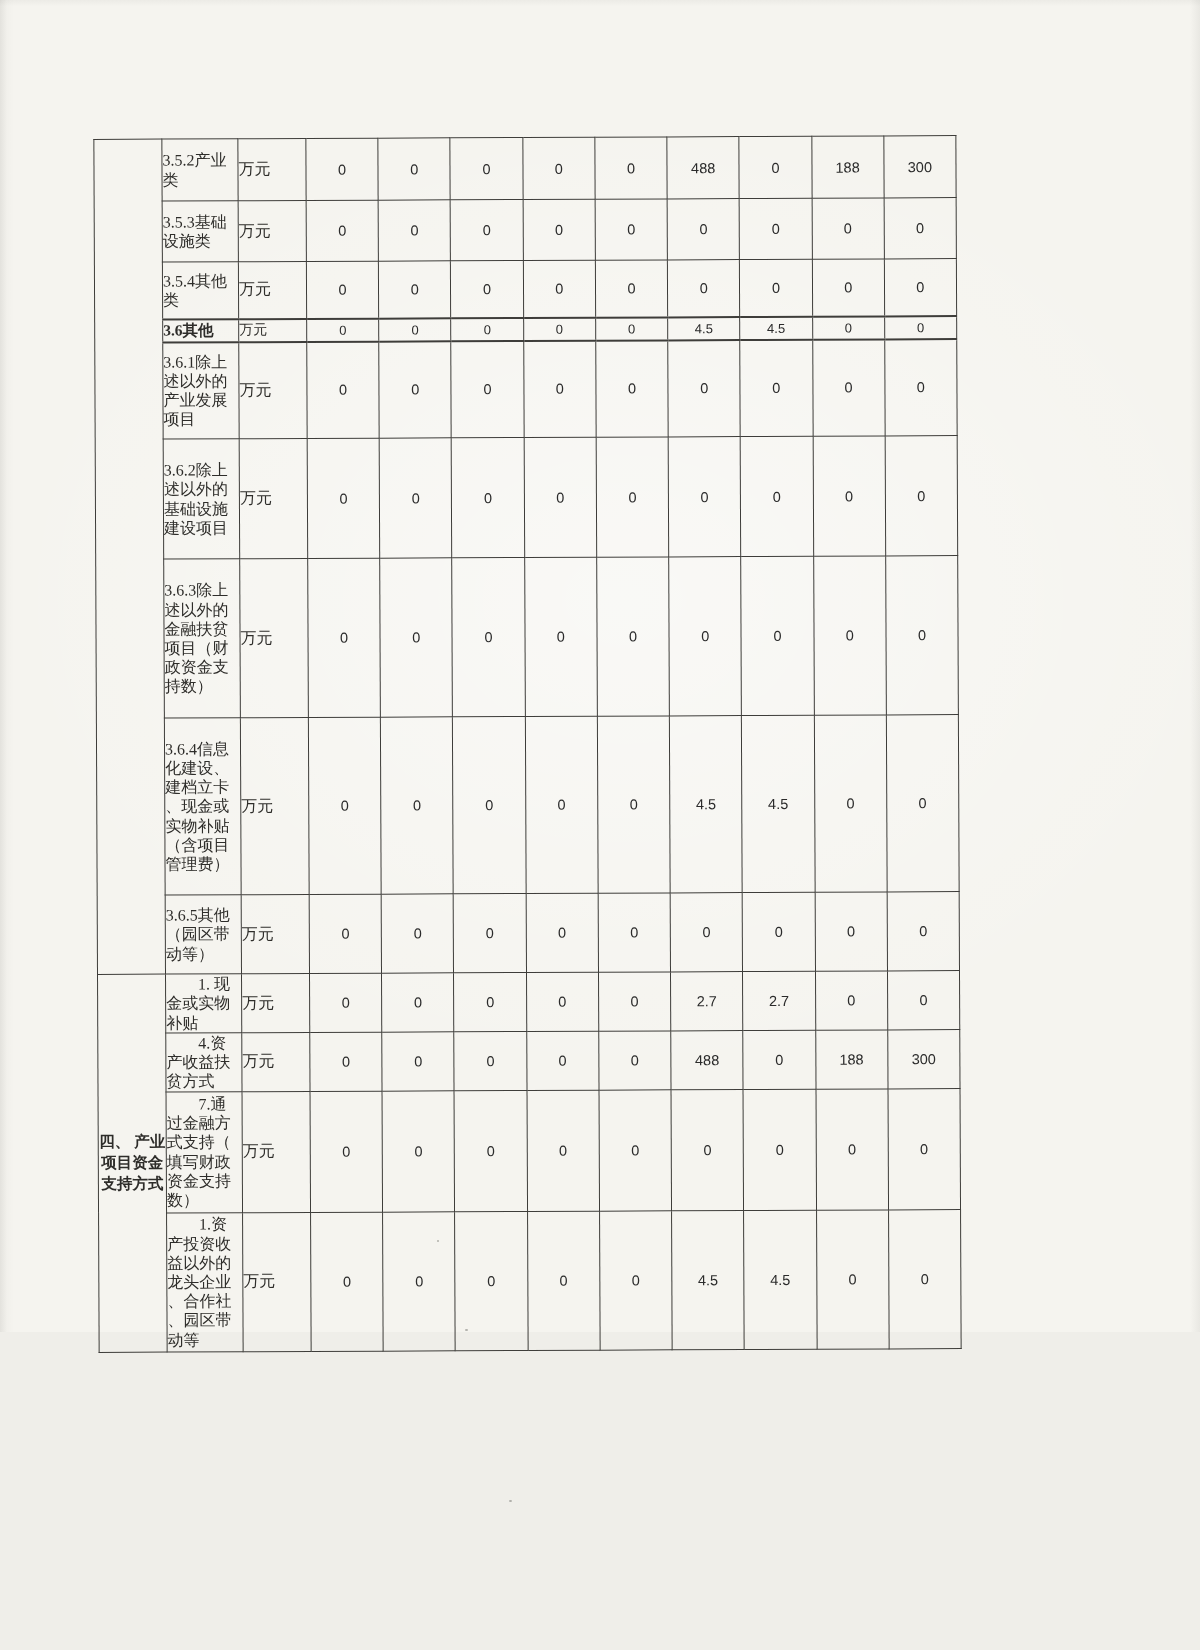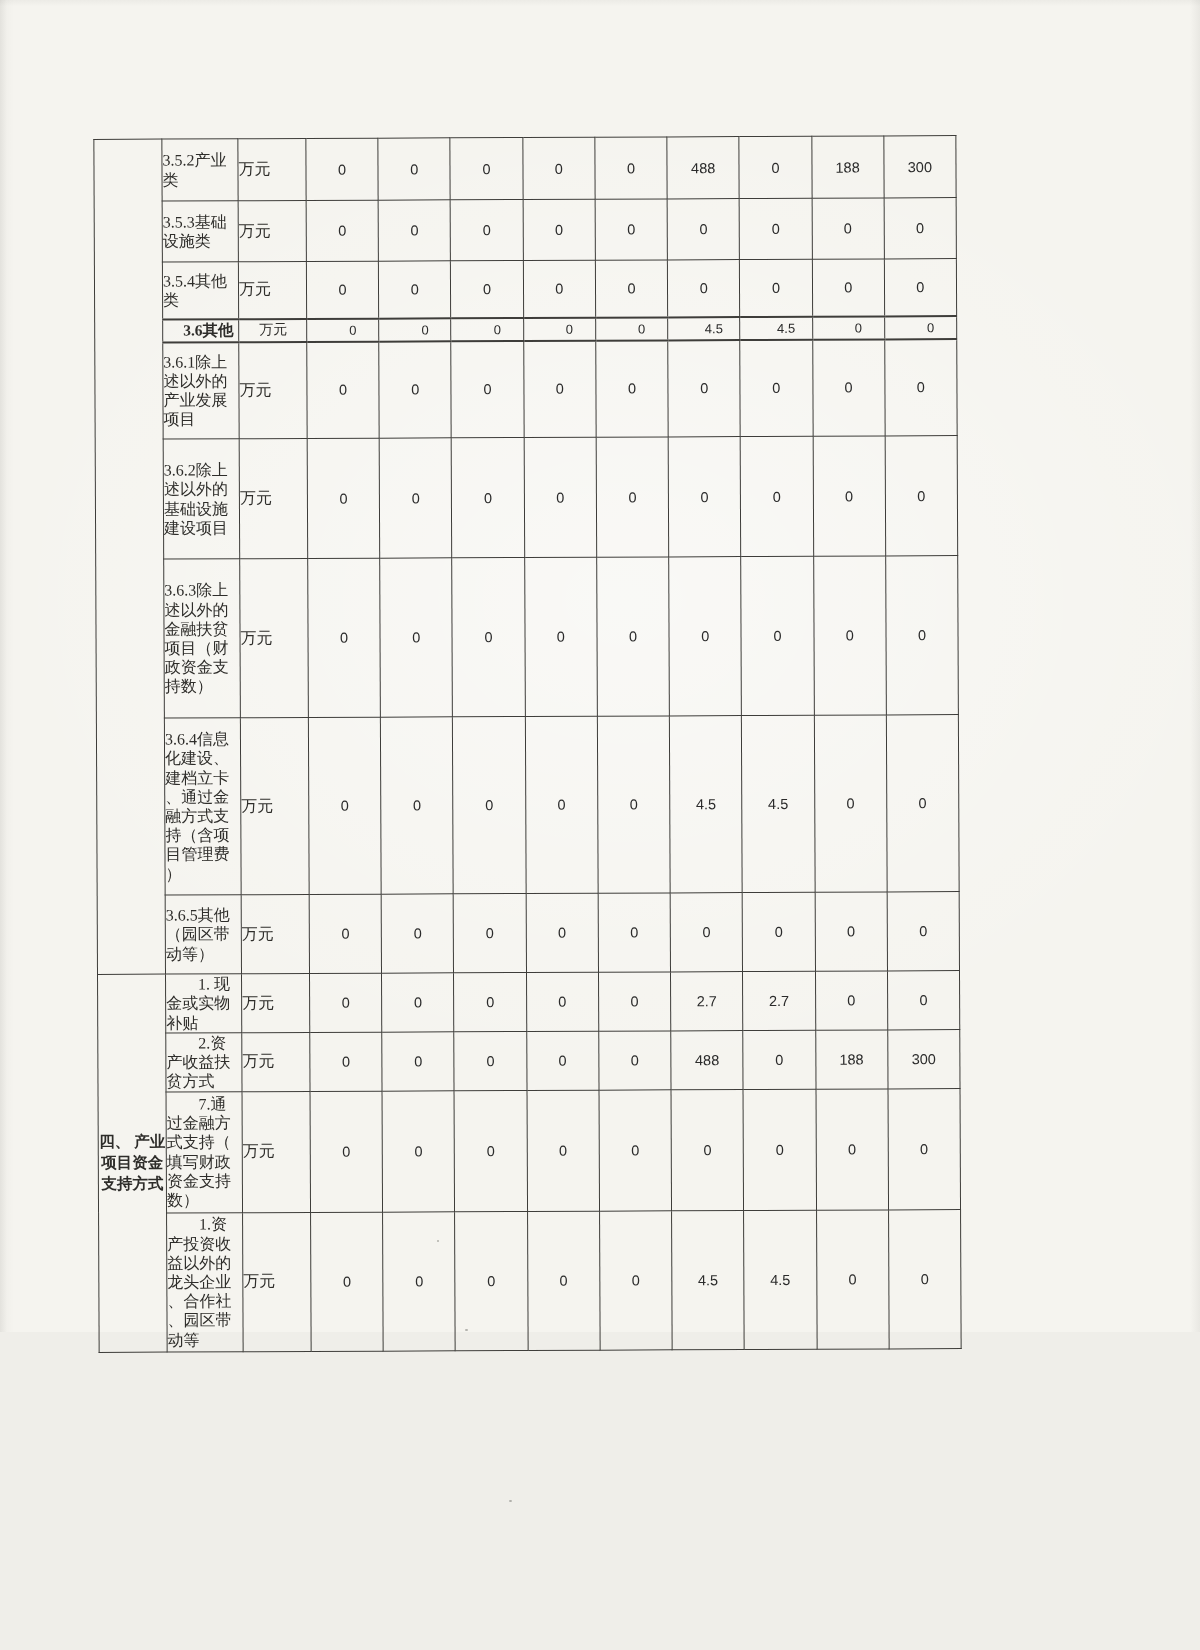--- a/index.html
+++ b/index.html
@@ -55,21 +55,21 @@
   td.label-cell.bold { font-weight: 700; }
   td.unit-cell {
     font-size: 16px;
   }
   td.value-cell {
     text-align: center;
     font-size: 14.5px;
     font-family: "Liberation Sans", sans-serif;
     color: #2b2b2b;
   }
-  tr.compact td { border-top-width: 2px; border-bottom-width: 2px; padding-left: 20px; }
+  tr.compact td { border-top-width: 2px; border-bottom-width: 2px; }
   tr.compact td.label-cell { font-size: 15.5px; line-height: 1.05; }
   tr.compact td.unit-cell { font-size: 14px; }
   tr.compact td.value-cell { font-size: 13px; }
   .speck {
     position: absolute;
     background: rgba(95,95,90,0.45);
     border-radius: 50%;
   }
 </style>
 </head>
@@ -178,21 +178,21 @@
           <td class="value-cell">0</td>
           <td class="value-cell">0</td>
           <td class="value-cell">0</td>
           <td class="value-cell">0</td>
           <td class="value-cell">0</td>
           <td class="value-cell">0</td>
           <td class="value-cell">0</td>
           <td class="value-cell">0</td>
         </tr>
         <tr style="height: 177px;">
-          <td class="label-cell">3.6.4信息化建设、建档立卡、通过金融方式支持（含项目管理费）</td>
+          <td class="label-cell">3.6.4信息化建设、建档立卡、现金或实物补贴（含项目管理费）</td>
           <td class="unit-cell">万元</td>
           <td class="value-cell">0</td>
           <td class="value-cell">0</td>
           <td class="value-cell">0</td>
           <td class="value-cell">0</td>
           <td class="value-cell">0</td>
           <td class="value-cell">4.5</td>
           <td class="value-cell">4.5</td>
           <td class="value-cell">0</td>
           <td class="value-cell">0</td>
@@ -218,21 +218,21 @@
           <td class="value-cell">0</td>
           <td class="value-cell">0</td>
           <td class="value-cell">0</td>
           <td class="value-cell">0</td>
           <td class="value-cell">2.7</td>
           <td class="value-cell">2.7</td>
           <td class="value-cell">0</td>
           <td class="value-cell">0</td>
         </tr>
         <tr style="height: 57px;">
-          <td class="label-cell indent">2.资产收益扶贫方式</td>
+          <td class="label-cell indent">4.资产收益扶贫方式</td>
           <td class="unit-cell">万元</td>
           <td class="value-cell">0</td>
           <td class="value-cell">0</td>
           <td class="value-cell">0</td>
           <td class="value-cell">0</td>
           <td class="value-cell">0</td>
           <td class="value-cell">488</td>
           <td class="value-cell">0</td>
           <td class="value-cell">188</td>
           <td class="value-cell">300</td>

